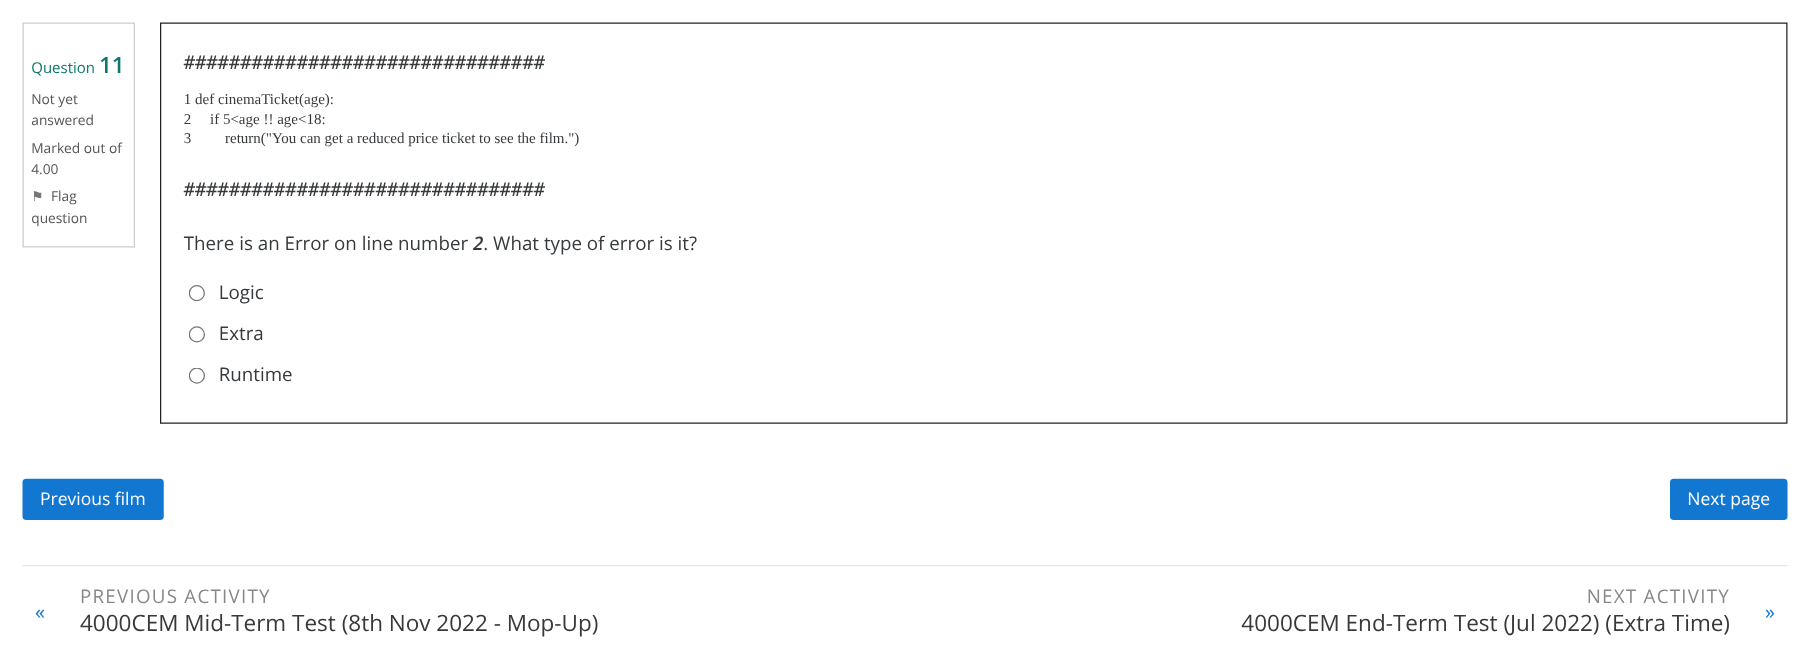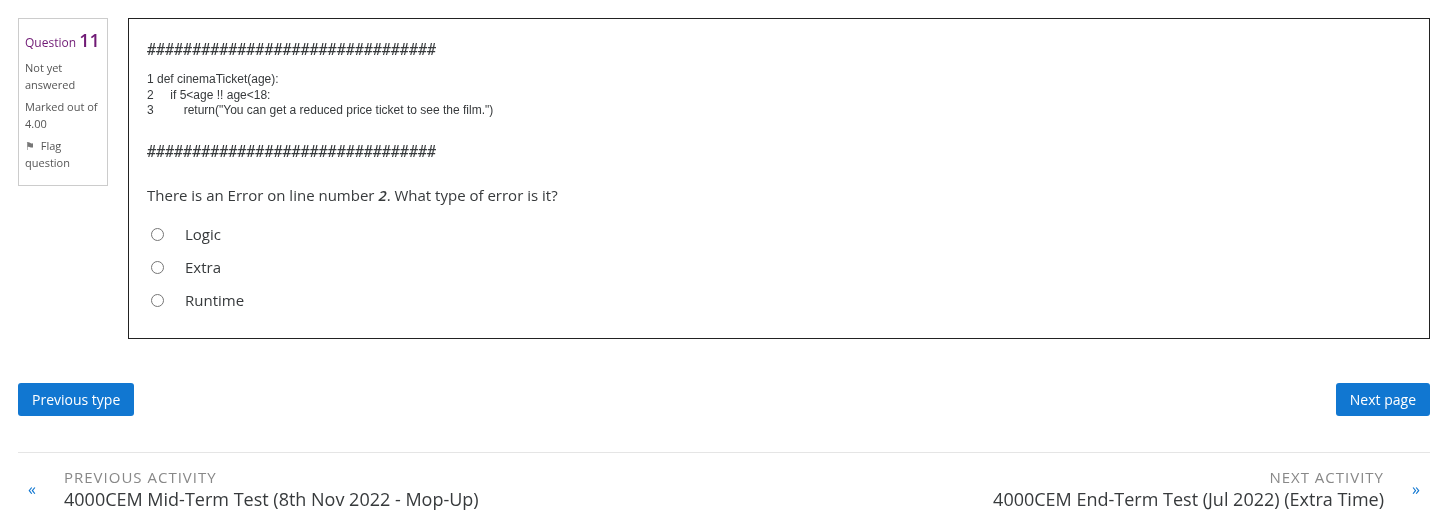--- a/index.html
+++ b/index.html
@@ -18,22 +18,23 @@
   }
   .info-box {
     width: 90px;
     border: 1px solid #ccc;
     padding: 8px 6px;
     font-size: 11px;
     color: #555;
     line-height: 1.5;
   }
   .info-box .qnum {
-    color: #701a75;
+    color: #0f766e;
     font-size: 12px;
+    margin-top: 12px;
   }
   .info-box .qnum .num {
     font-size: 18px;
     font-weight: 600;
   }
   .info-box .group { margin-bottom: 6px; }
   .flag-icon { display: inline-block; margin-right: 3px; color: #777; }
   .content-box {
     flex: 1;
     border: 1px solid #222;
@@ -42,33 +43,33 @@
     color: #373a3c;
     line-height: 1.8;
   }
   .hashline {
     font-family: monospace;
     letter-spacing: 0;
     display: block;
     margin: 4px 0;
   }
   .code-block {
-    font-family: Liberation Sans, sans-serif;
+    font-family: Liberation Serif, serif;
     font-size: 12px;
     line-height: 1.3;
     white-space: pre;
     margin: 8px 0 20px 0;
   }
   .q-text { margin-top: 16px; }
   .bold { font-weight: 600; font-style: italic; }
   .options { margin-top: 12px; }
   .opt {
     display: flex;
     align-items: center;
-    gap: 21px;
+    gap: 11px;
     margin: 6px 0 0 4px;
     font-size: 15px;
   }
   .opt input { margin: 0; }
   .pager {
     display: flex;
     justify-content: space-between;
     margin: 44px 0 36px 0;
   }
   .btn {
@@ -161,21 +162,21 @@
       <label class="opt">
         <input type="radio" name="q11" style="">
         <span>Runtime</span>
       </label>
     </div>
   </div>
 
 </div>
 
 <div class="pager">
-  <button class="btn">Previous type</button>
+  <button class="btn">Previous film</button>
   <button class="btn">Next page</button>
 </div>
 
 <div class="activity-nav">
   <div class="activity-link">
     <div class="arrow-circle">«</div>
     <div class="activity-text">
       <div class="sub">PREVIOUS ACTIVITY</div>
       <div class="title">4000CEM Mid-Term Test (8th Nov 2022 - Mop-Up)</div>
     </div>

